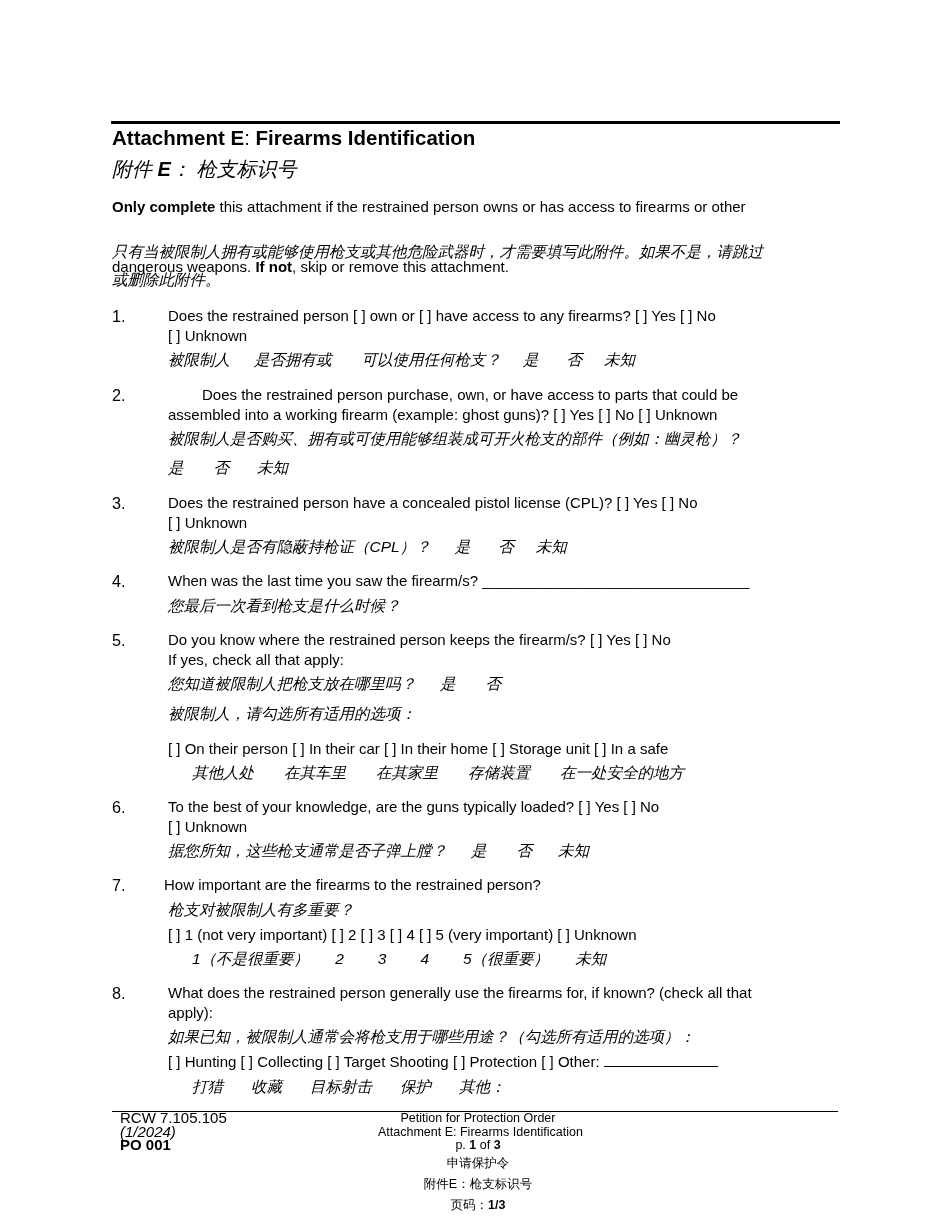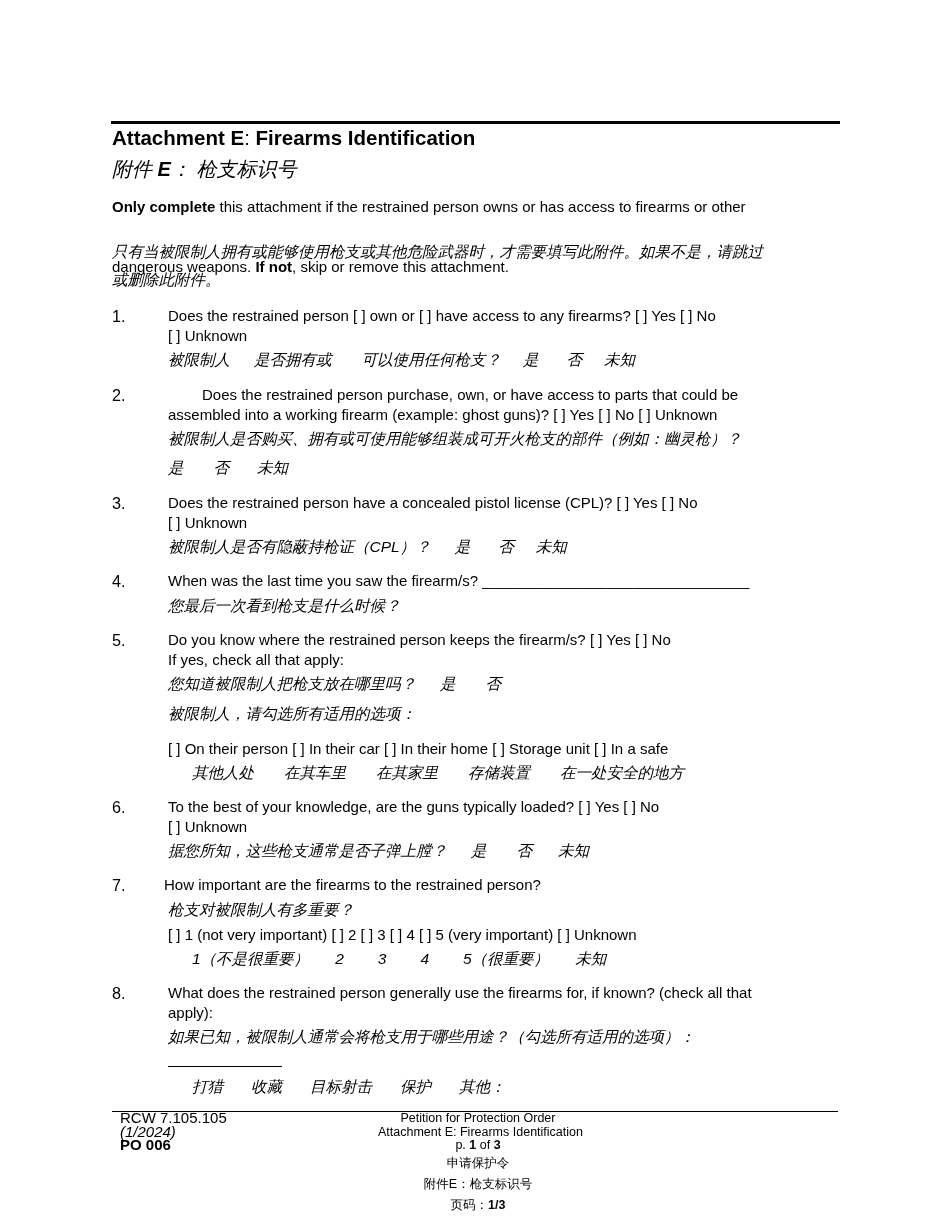--- a/index.html
+++ b/index.html
@@ -94,30 +94,30 @@
 <div class="abs en" style="left:168px;top:925px;">[  ] 1 (not very important)  [  ] 2  [  ] 3  [  ] 4  [  ] 5 (very important)  [  ] Unknown</div>
 <div class="abs zh" style="left:192px;top:949px;">
   <span>1（不是很重要）</span><span class="gap" style="width:26px"></span><span>2</span><span class="gap" style="width:34px"></span><span>3</span><span class="gap" style="width:34px"></span><span>4</span><span class="gap" style="width:34px"></span><span>5（很重要）</span><span class="gap" style="width:26px"></span><span>未知</span>
 </div>
 
 <div class="abs num" style="top:983px;">8.</div>
 <div class="abs en" style="left:168px;top:983px;">What does the restrained person generally use the firearms for, if known? (check all that</div>
 <div class="abs en" style="left:168px;top:1003px;">apply):</div>
 <div class="abs zh" style="left:168px;top:1027px;">如果已知，被限制人通常会将枪支用于哪些用途？（勾选所有适用的选项）：</div>
 <div class="abs en" style="left:168px;top:1052px;">
-  <span class="uline" style="width:114px"></span>
+  <span>[  ] Hunting  [  ] Collecting  [  ] Target Shooting  [  ] Protection  [  ] Other: </span><span class="uline" style="width:114px"></span>
 </div>
 <div class="abs zh" style="left:192px;top:1077px;">
   <span>打猎</span><span class="gap" style="width:28px"></span><span>收藏</span><span class="gap" style="width:28px"></span><span>目标射击</span><span class="gap" style="width:28px"></span><span>保护</span><span class="gap" style="width:28px"></span><span>其他：</span>
 </div>
 
 <div class="abs foot-rule"></div>
 <div class="abs foot-l" style="top:1111px;">RCW 7.105.105</div>
 <div class="abs foot-l" style="top:1125px;font-style:italic;">(1/2024)</div>
-<div class="abs foot-l" style="top:1138px;font-weight:bold;">PO 006</div>
+<div class="abs foot-l" style="top:1138px;font-weight:bold;">PO 001</div>
 
 <div class="abs foot-c" style="top:1111px;">Petition for Protection Order</div>
 <div class="abs foot-c" style="top:1125px;">Attachment E: Firearms Identification</div>
 <div class="abs foot-c" style="top:1138px;">
   <span>p. </span><b>1</b><span> of </span><b>3</b>
 </div>
 <div class="abs foot-c" style="top:1156px;">申请保护令</div>
 <div class="abs foot-c" style="top:1177px;">附件E：枪支标识号</div>
 <div class="abs foot-c" style="top:1198px;">
   <span>页码：</span><b>1/3</b>

